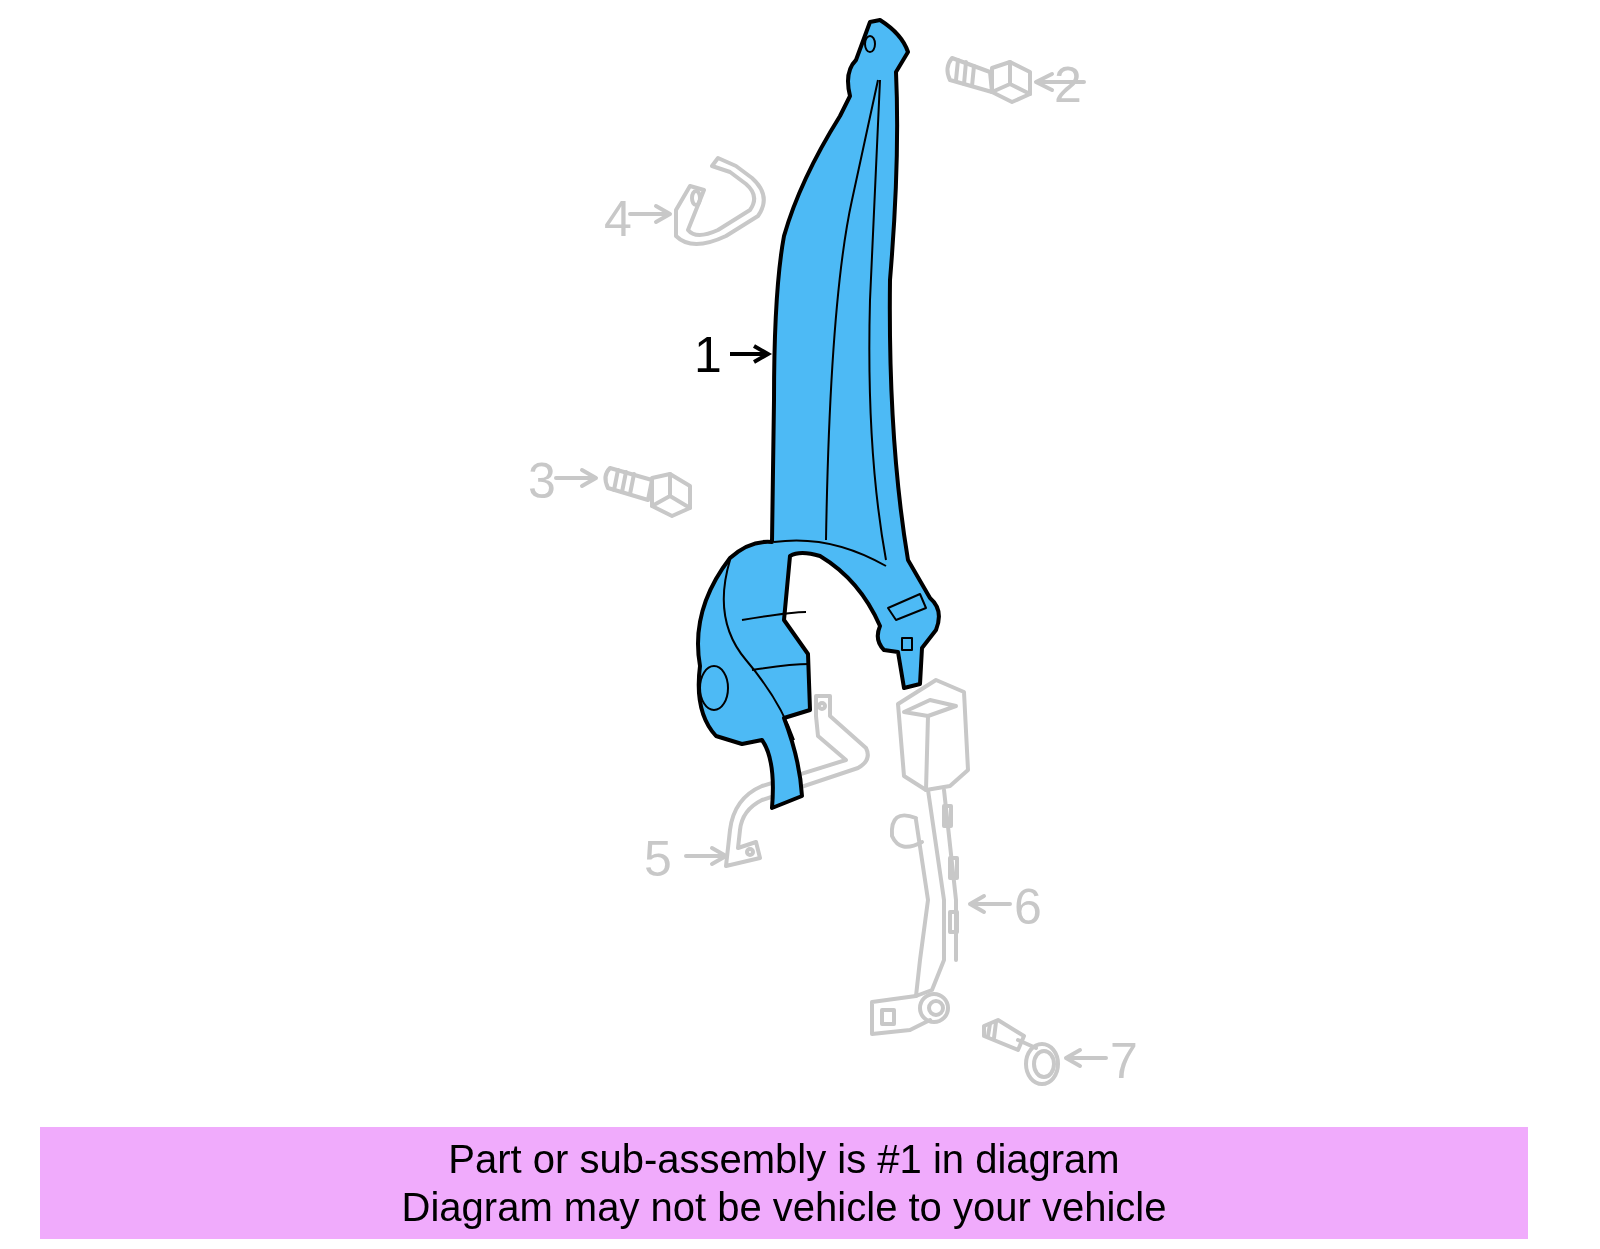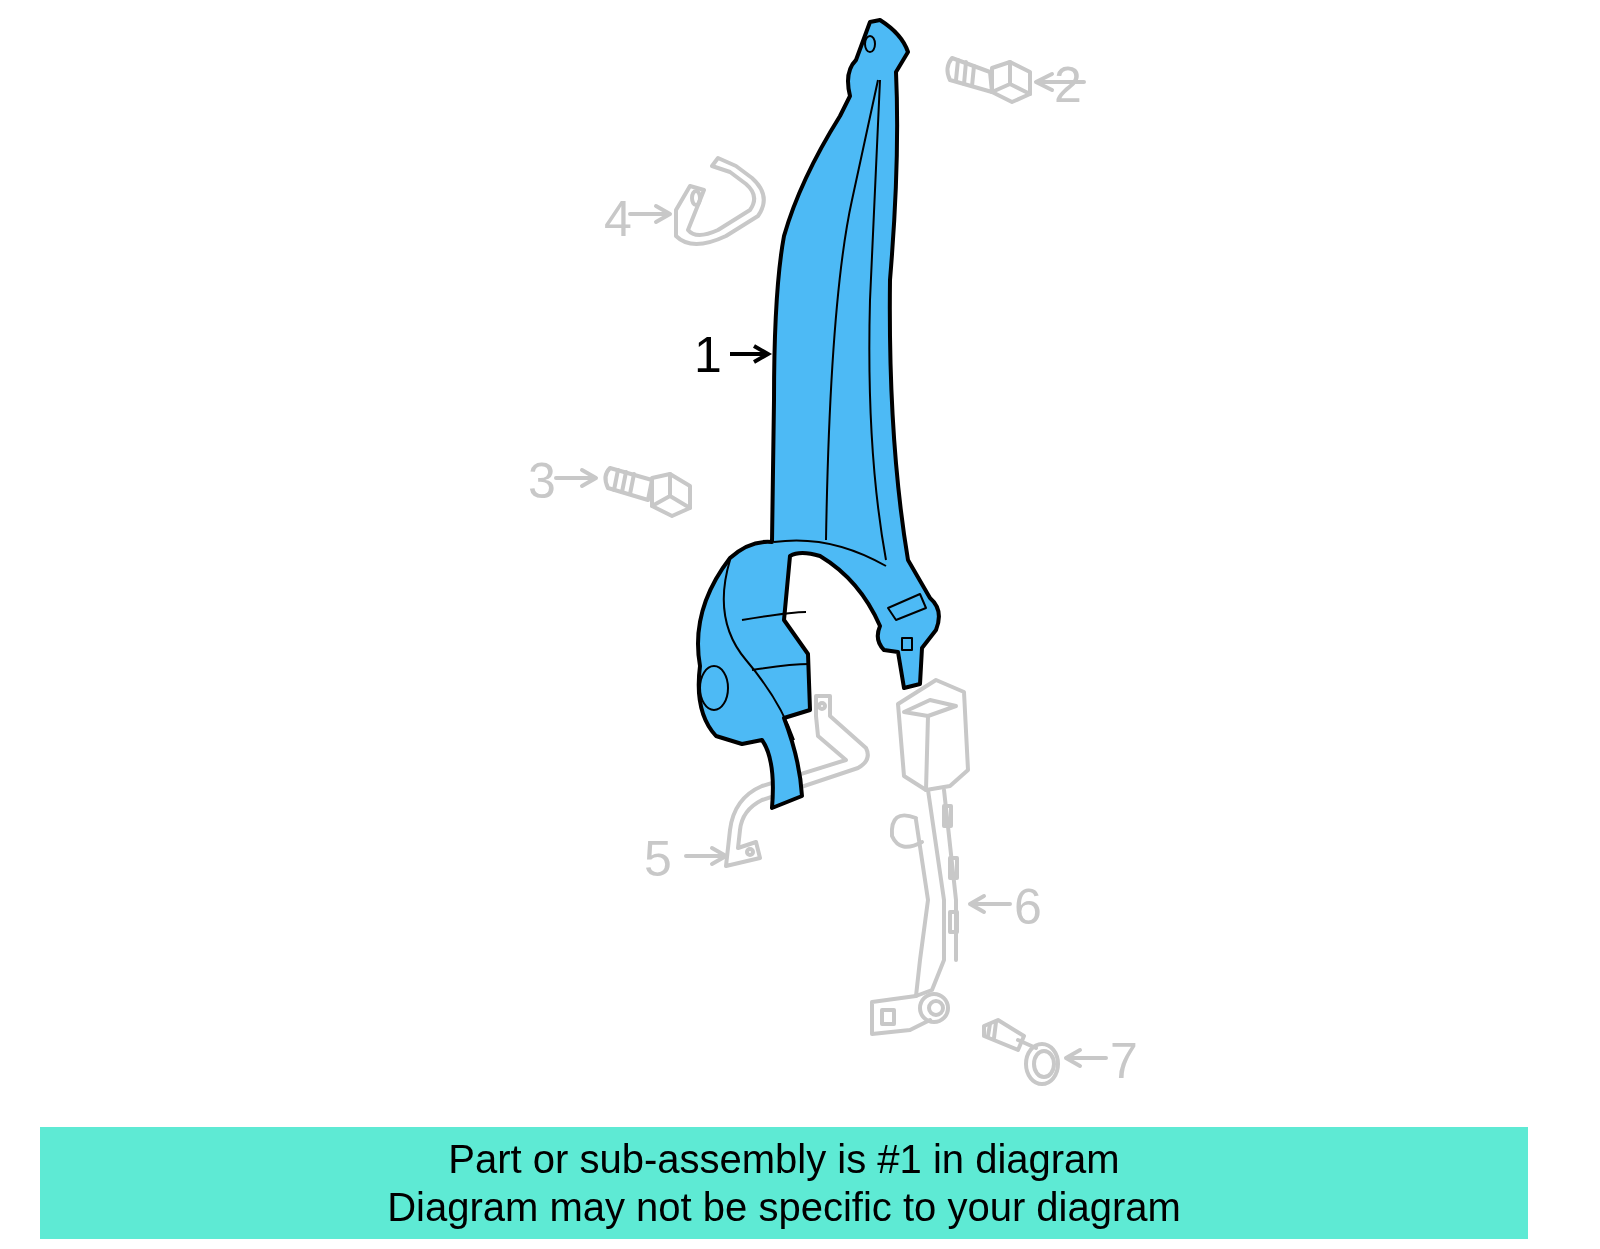--- a/index.html
+++ b/index.html
@@ -3,21 +3,21 @@
 <meta charset="utf-8">
 <style>
   html, body { margin:0; padding:0; background:#ffffff; }
   body { width:1600px; height:1249px; position:relative; overflow:hidden;
          font-family:"Liberation Sans", sans-serif; }
   #diagram { position:absolute; left:0; top:0; width:1600px; height:1249px; }
   .callout { position:absolute; font-family:"Liberation Sans", sans-serif; font-size:50px; line-height:1; }
   .callout.ghost { color:#c8c8c8; }
   .callout.main { color:#000000; }
   #banner { position:absolute; left:40px; top:1127px; width:1488px; height:112px;
-            background:#5eead4; display:flex; flex-direction:column; align-items:center;
+            background:#f0abfc; display:flex; flex-direction:column; align-items:center;
             justify-content:center; }
   #banner .line { font-size:40px; color:#000; line-height:48px; white-space:nowrap; }
 </style>
 </head>
 <body>
 
 <svg id="diagram" viewBox="0 0 1600 1249" xmlns="http://www.w3.org/2000/svg">
   <g fill="none" stroke="#c8c8c8" stroke-width="4" stroke-linejoin="round" stroke-linecap="round">
 
     <g>
@@ -95,14 +95,14 @@
 <div class="callout ghost" style="left:1054px;top:60px;">2</div>
 <div class="callout ghost" style="left:604px;top:194px;">4</div>
 <div class="callout main" style="left:694px;top:330px;">1</div>
 <div class="callout ghost" style="left:528px;top:456px;">3</div>
 <div class="callout ghost" style="left:644px;top:834px;">5</div>
 <div class="callout ghost" style="left:1014px;top:882px;">6</div>
 <div class="callout ghost" style="left:1110px;top:1036px;">7</div>
 
 <div id="banner">
   <div class="line">Part or sub-assembly is #1 in diagram</div>
-  <div class="line">Diagram may not be specific to your diagram</div>
+  <div class="line">Diagram may not be vehicle to your vehicle</div>
 </div>
 
 </body></html>

